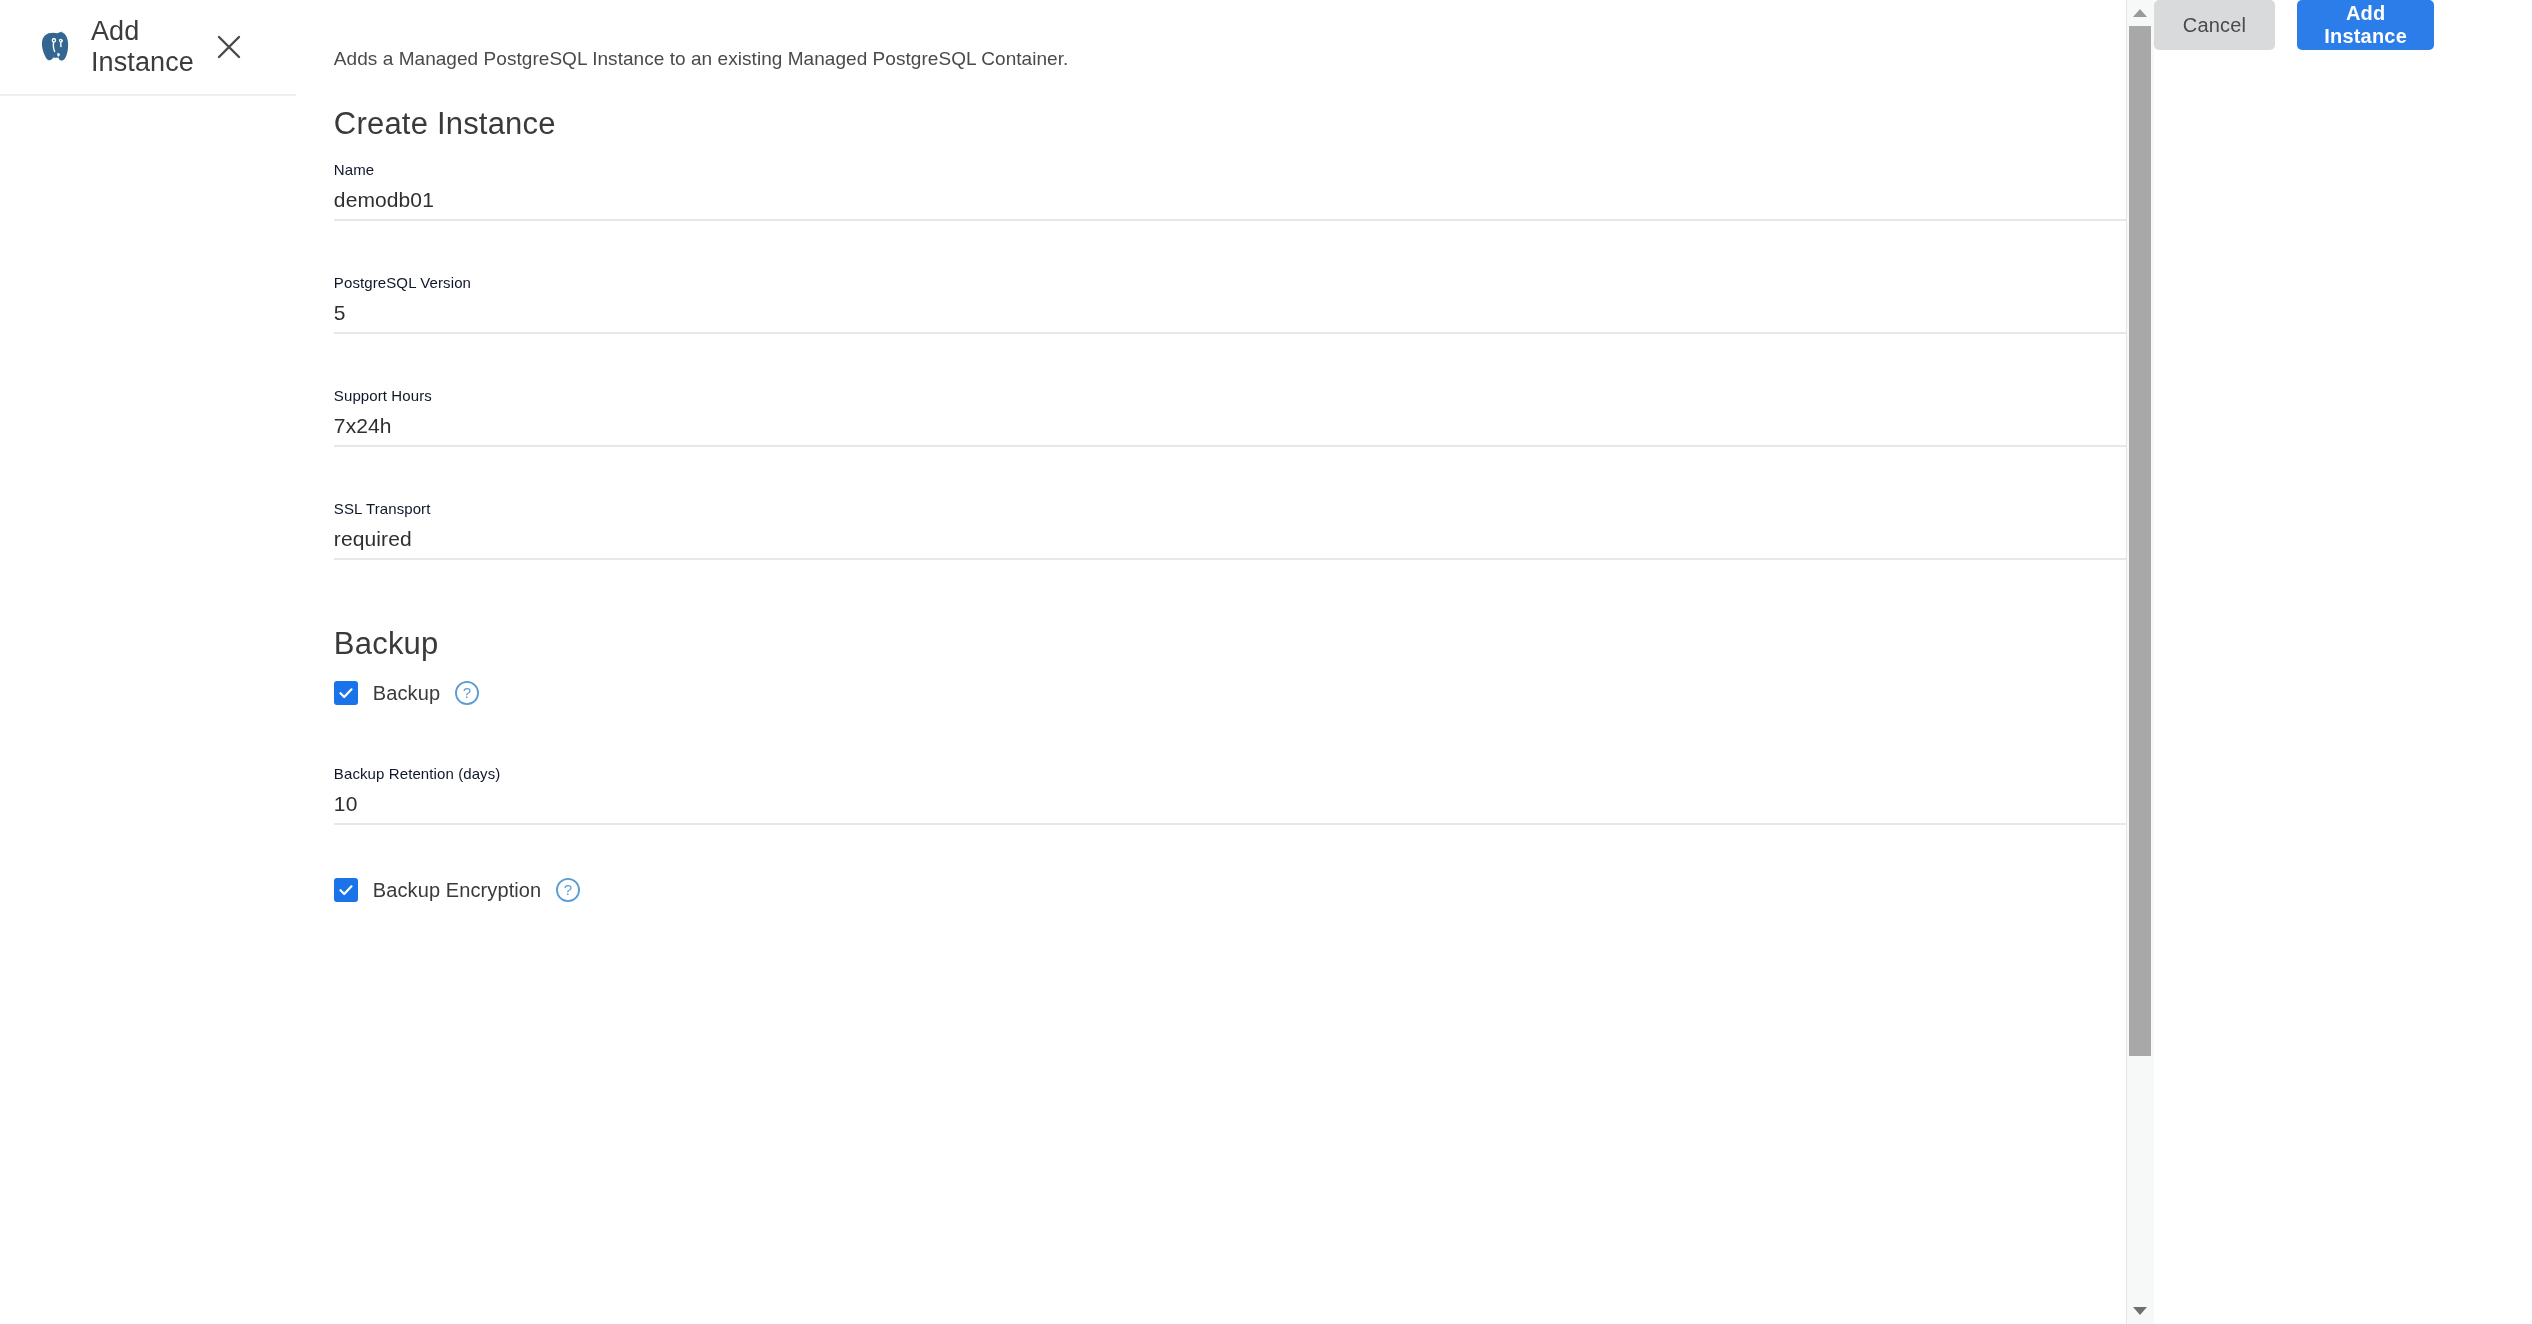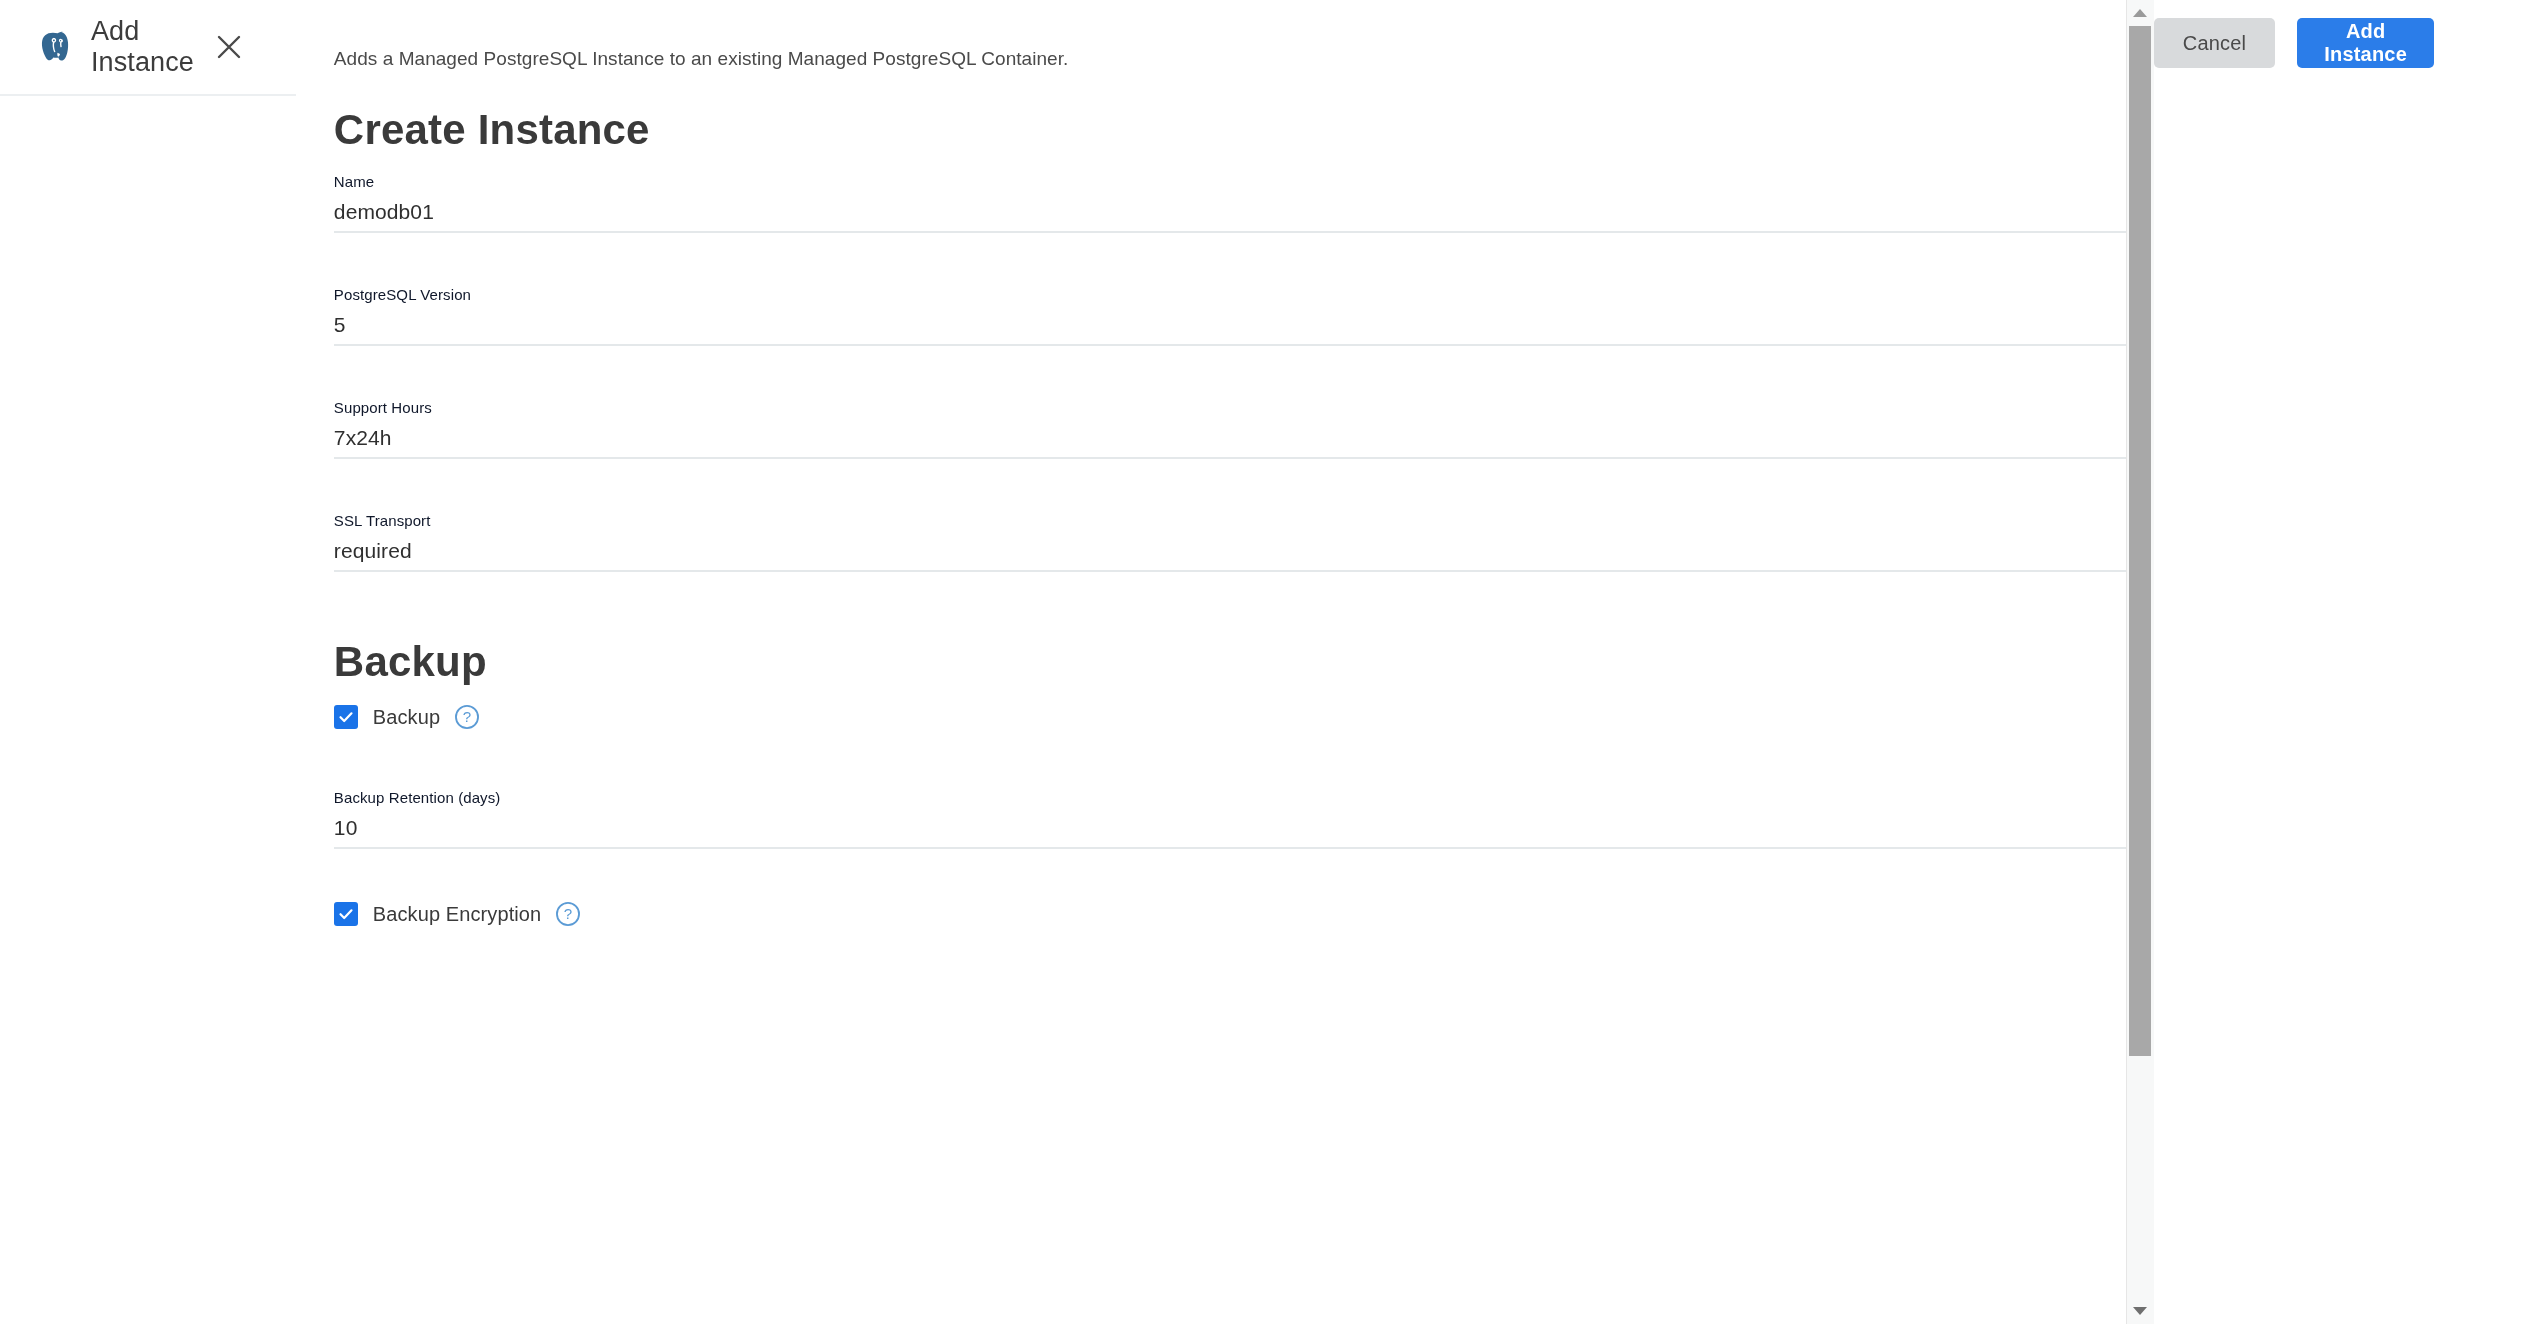--- a/index.html
+++ b/index.html
@@ -65,22 +65,22 @@
   }
 
   .intro {
     font-size: 19px;
     color: #4a4a4a;
     margin: 0 0 12px 0;
     letter-spacing: 0.05px;
   }
 
   .section-title {
-    font-size: 42px;
-    font-weight: 700;
+    font-size: 31px;
+    font-weight: 400;
     color: #3a3a3a;
     margin: 36px 0 18px 0;
     letter-spacing: 0.2px;
   }
   .section-title.backup { margin-top: 66px; }
 
   
   .field-row {
     display: flex;
     align-items: flex-end;
@@ -200,21 +200,20 @@
     height: 81%;
     background: #a8a8a8;
     cursor: pointer;
   }
 
   
   .footer {
     flex: 0 0 86px;
     height: 86px;
     display: flex;
-    align-items: center;
     justify-content: flex-end;
     padding-right: 38px;
     background: #ffffff;
   }
   .btn {
     font-family: "Liberation Sans", sans-serif;
     font-size: 20px;
     border: none;
     border-radius: 5px;
     height: 50px;

